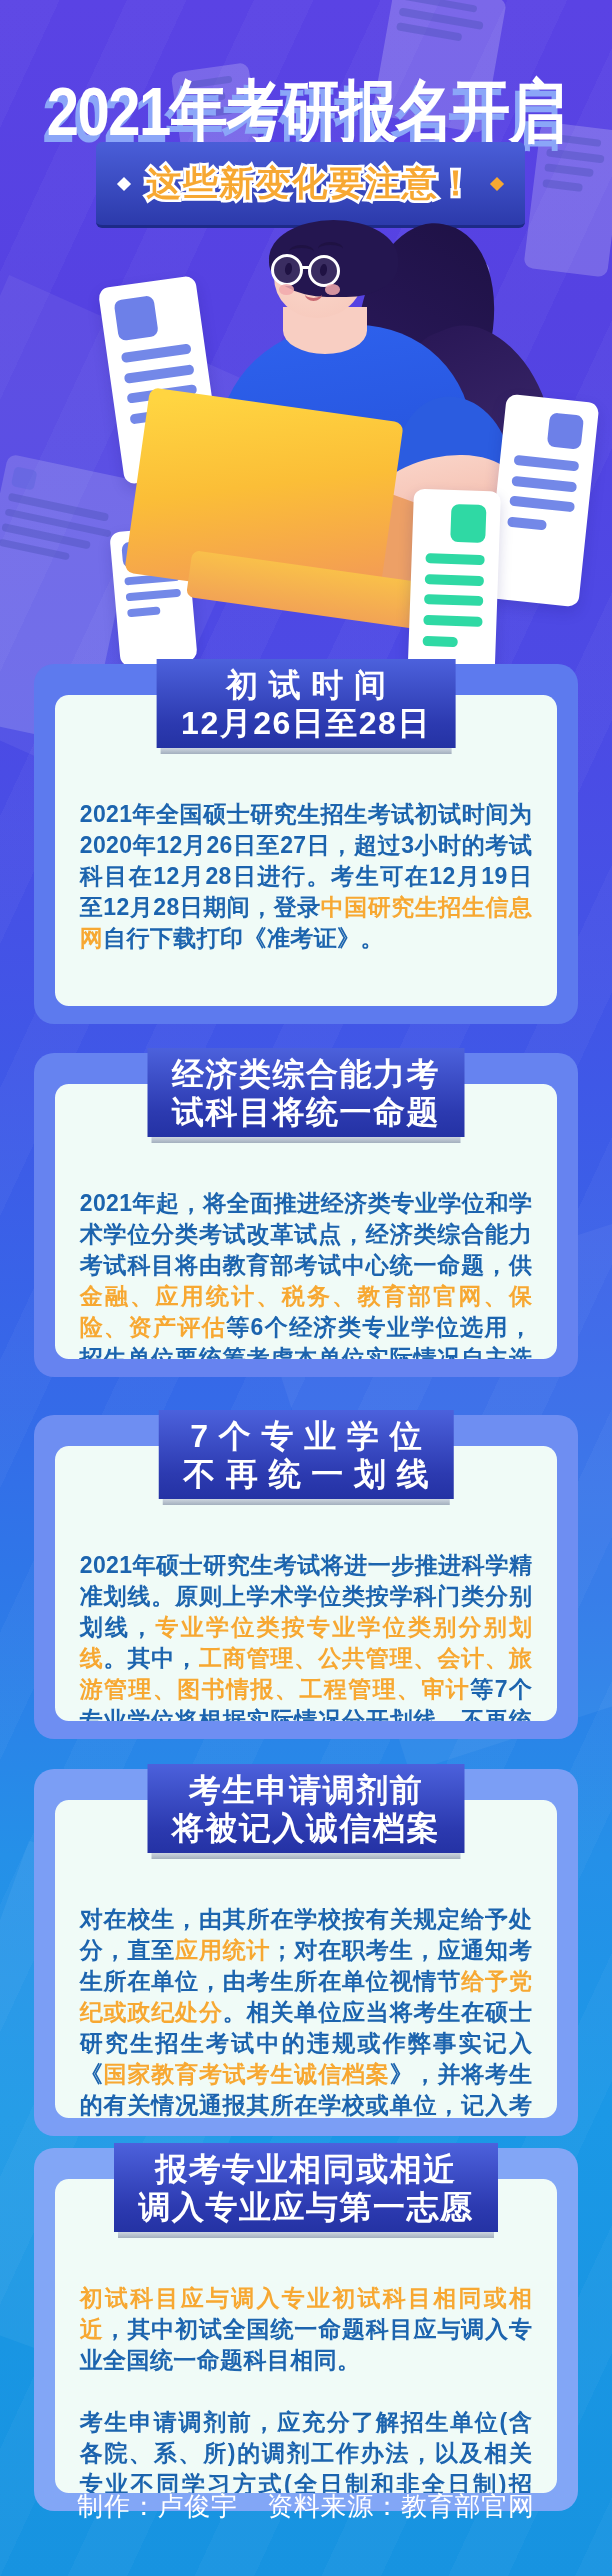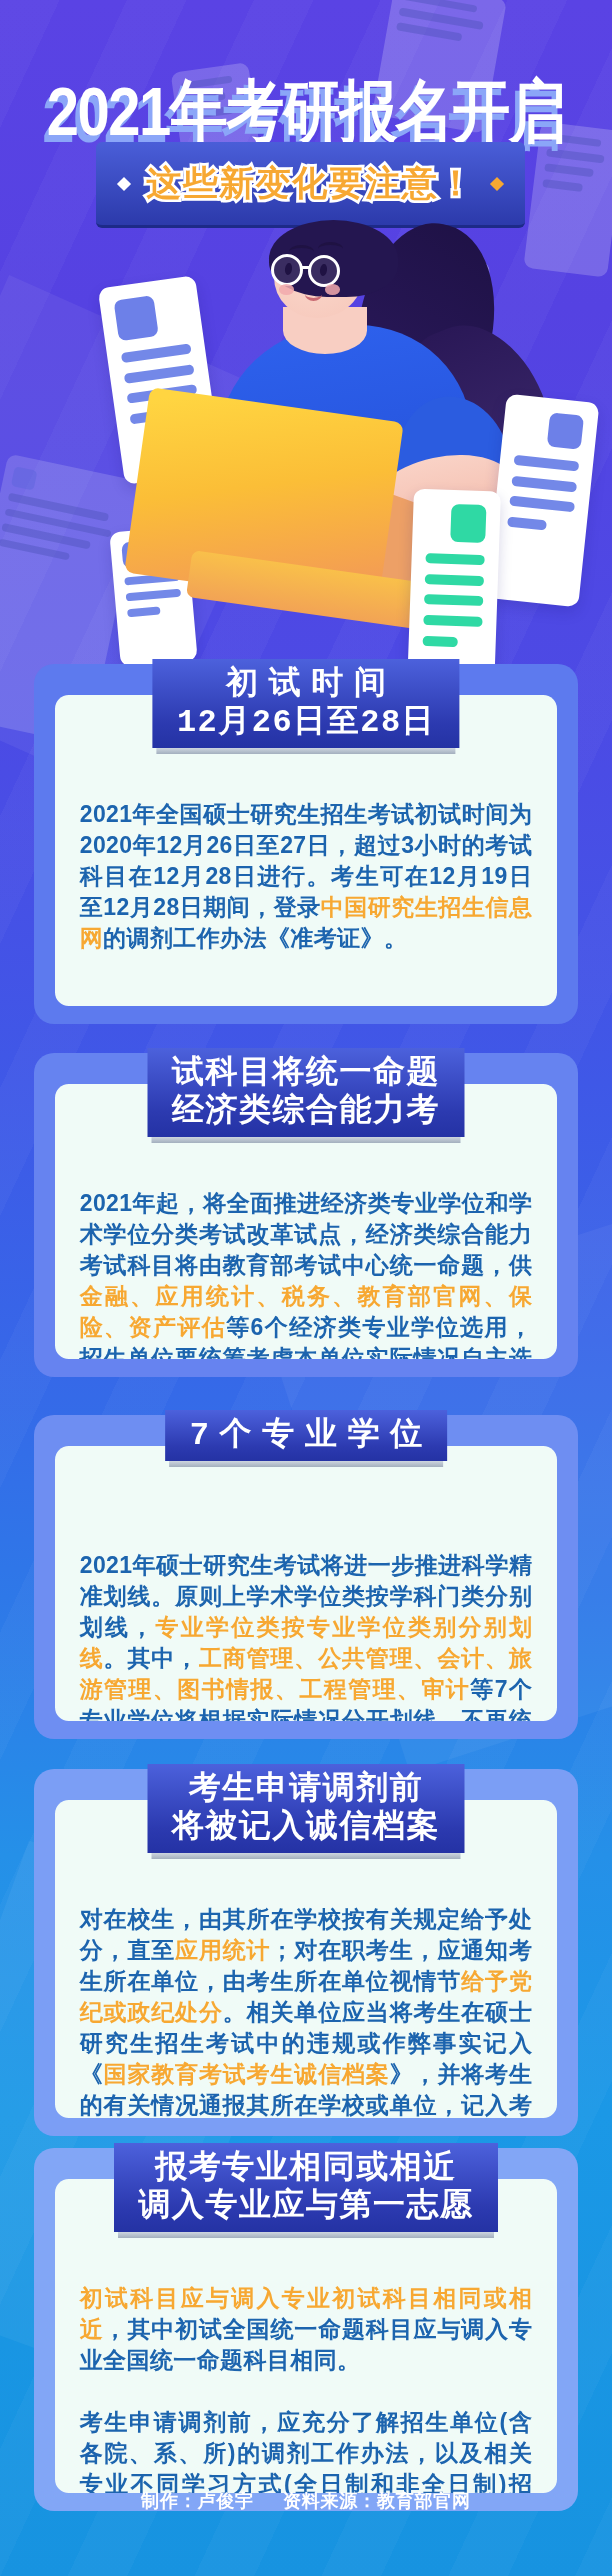--- a/index.html
+++ b/index.html
@@ -89,33 +89,33 @@
   .card-2{top:1053px;height:324px;background:#6683f0;}
   .card-3{top:1415px;height:324px;background:#6e8ef2;}
   .card-4{top:1769px;height:367px;background:#7b9ef5;}
   .card-5{top:2148px;height:363px;background:#82a6f6;}
   .card-inner{position:absolute;left:20.7px;right:20.7px;top:31px;bottom:18.4px;border-radius:13.8px;
     background:var(--card_background,#f0fbf7);overflow:hidden;}
   .badge-wrap{position:absolute;top:-4.6px;left:50%;transform:translateX(-50%);
     display:inline-flex;flex-direction:column;align-items:stretch;z-index:3;}
   .badge{background:linear-gradient(180deg,var(--badge_gradient_top,#4c61dc),#2c3ab0 72%,var(--badge_gradient_bottom,#2432a4));
     padding:6.1px 24.5px;text-align:center;}
-  .badge-line{font-size:32px;line-height:38px;font-weight:700;color:#ffffff;letter-spacing:1.5px;white-space:nowrap;font-family:Liberation Mono, monospace;}
+  .badge-line{font-size:32px;line-height:38px;font-weight:700;color:#ffffff;letter-spacing:1.5px;white-space:nowrap;}
   .badge-line.spread{letter-spacing:10.7px;margin-right:-10.7px;}
   .badge-base{height:6.9px;margin:0 3.8px;background:linear-gradient(180deg,#cdd5df,#a3afbe);}
   .card-body{position:absolute;left:25px;right:25px;top:104px;
     font-size:23px;line-height:31px;letter-spacing:0.4px;color:var(--body_text_blue,#1c64ae);
     text-align:justify;font-weight:600;}
   .card-body p{margin:0 0 31px 0;}
   .card-body p:last-child{margin-bottom:0;}
   .card-body .hl{color:var(--highlight_orange,#f7a832);}
 
   
   .footer{position:absolute;left:0;top:2489px;width:612px;text-align:center;color:#fff;}
-  .footer-credit{font-size:18px;font-weight:700;letter-spacing:0.8px;}
+  .footer-credit{font-size:26px;font-weight:400;letter-spacing:0.8px;}
   .footer-credit .sep{display:inline-block;width:29px;}
   .footer-brand{margin-top:17px;font-size:23px;font-weight:700;letter-spacing:2.3px;}
 </style>
 </head>
 <body>
 
 <div class="poster">
   <div class="bg-pattern"></div>
   <div class="bg-shape shape1"></div>
   <div class="bg-shape shape2"></div>
@@ -216,56 +216,57 @@
         <div class="ln green"></div>
         <div class="ln green"></div>
         <div class="ln green"></div>
         <div class="ln green short"></div>
     </div>
   </div>
 
   <section class="card card-1">
     <div class="card-inner">
       <div class="card-body">
-          <p><span>2021年全国硕士研究生招生考试初试时间为2020年12月26日至27日，超过3小时的考试科目在12月28日进行。考生可在12月19日至12月28日期间，登录</span><span class="hl">中国研究生招生信息网</span><span>的调剂工作办法《准考证》。</span></p>
+          <p><span>2021年全国硕士研究生招生考试初试时间为2020年12月26日至27日，超过3小时的考试科目在12月28日进行。考生可在12月19日至12月28日期间，登录</span><span class="hl">中国研究生招生信息网</span><span>自行下载打印《准考证》。</span></p>
         </div>
     </div>
     <div class="badge-wrap">
       <div class="badge">
         <div class="badge-line spread">初试时间</div>
         <div class="badge-line">12月26日至28日</div>
       </div>
       <div class="badge-base"></div>
     </div>
   </section>
 
   <section class="card card-2">
     <div class="card-inner">
       <div class="card-body">
           <p><span>2021年起，将全面推进经济类专业学位和学术学位分类考试改革试点，经济类综合能力考试科目将由教育部考试中心统一命题，供</span><span class="hl">金融、应用统计、税务、教育部官网、保险、资产评估</span><span>等6个经济类专业学位选用，招生单位要统筹考虑本单位实际情况自主选择使用。</span></p>
         </div>
     </div>
     <div class="badge-wrap">
       <div class="badge">
+        <div class="badge-line">经济类综合能力考</div>
         <div class="badge-line">试科目将统一命题</div>
-        <div class="badge-line">经济类综合能力考</div>
       </div>
       <div class="badge-base"></div>
     </div>
   </section>
 
   <section class="card card-3">
     <div class="card-inner">
       <div class="card-body">
           <p><span>2021年硕士研究生考试将进一步推进科学精准划线。原则上学术学位类按学科门类分别划线，</span><span class="hl">专业学位类按专业学位类别分别划线</span><span>。其中，</span><span class="hl">工商管理、公共管理、会计、旅游管理、图书情报、工程管理、审计</span><span>等7个专业学位将根据实际情况分开划线，不再统一划线。</span></p>
         </div>
     </div>
     <div class="badge-wrap">
       <div class="badge">
         <div class="badge-line spread">7个专业学位</div>
+        <div class="badge-line spread">不再统一划线</div>
       </div>
       <div class="badge-base"></div>
     </div>
   </section>
 
   <section class="card card-4">
     <div class="card-inner">
       <div class="card-body">
           <p><span>对在校生，由其所在学校按有关规定给予处分，直至</span><span class="hl">应用统计</span><span>；对在职考生，应通知考生所在单位，由考生所在单位视情节</span><span class="hl">给予党纪或政纪处分</span><span>。相关单位应当将考生在硕士研究生招生考试中的违规或作弊事实记入《</span><span class="hl">国家教育考试考生诚信档案</span><span>》，并将考生的有关情况通报其所在学校或单位，记入考生人事档案，作为其今后升学和就业的重要参考依据。</span></p>
         </div>

